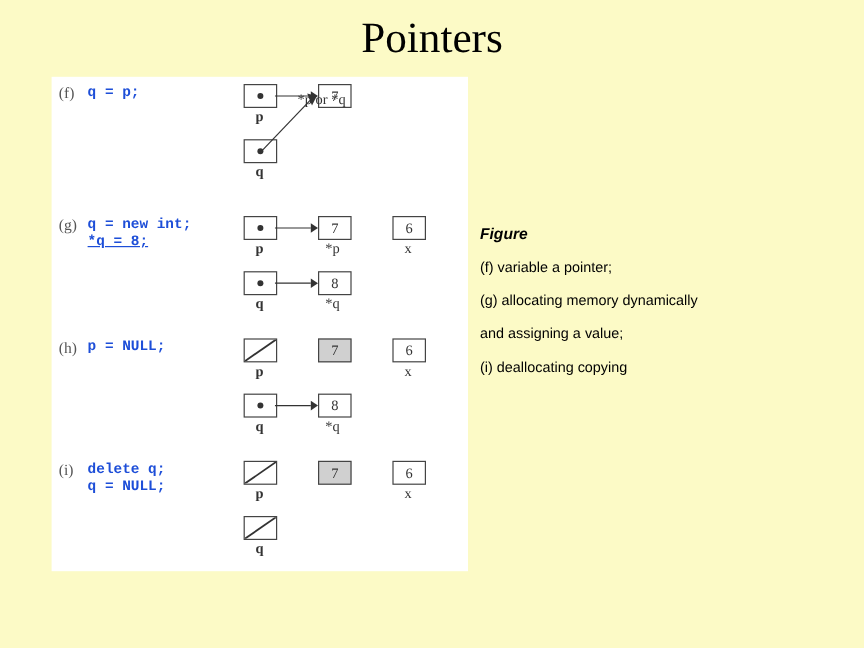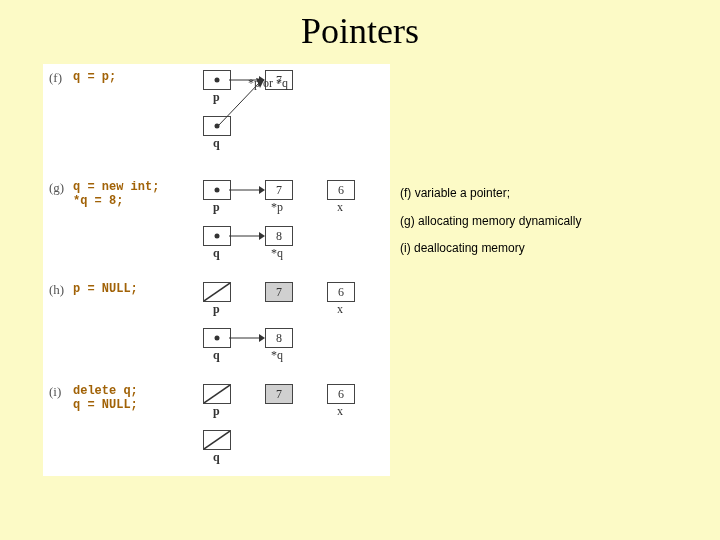--- a/index.html
+++ b/index.html
@@ -30,21 +30,21 @@
   .code-label {
     position: absolute;
     font-family: "Times New Roman", serif;
     font-size: 13px;
     color: #555;
   }
   .code-text {
     font-family: "Courier New", monospace;
     font-size: 12px;
     font-weight: bold;
-    color: #a16207;
+    color: #1d4ed8;
   }
   .box {
     position: absolute;
     width: 26px;
     height: 18px;
     border: 1px solid #444;
     background: #fff;
     font-family: "Times New Roman", serif;
     font-size: 12px;
     text-align: center;
@@ -115,21 +115,21 @@
   <div class="box dot" style="left:160px; top:52px;"></div>
   <div class="var-label" style="left:170px; top:72px;">q</div>
 
   <svg class="arrow" style="left:175px; top:10px;" width="60" height="55">
     <line x1="0" y1="52" x2="42" y2="8" stroke="#333" stroke-width="1"></line>
     <polygon points="38,4 46,6 42,14" fill="#333"></polygon>
   </svg>
 
   <div class="code-label" style="left:6px; top:116px;">(g)</div>
   <div class="code-label code-text" style="left:30px; top:116px;">q = new int;</div>
-  <div class="code-label code-text" style="left:30px; top:130px;">*q = 8;</div>
+  <div class="code-label code-text" style="left:30px; top:130px;text-decoration:underline;">*q = 8;</div>
 
   <div class="box dot" style="left:160px; top:116px;"></div>
   <div class="var-label" style="left:170px; top:136px;">p</div>
   <div class="box" style="left:222px; top:116px;">7</div>
   <div class="var-label" style="left:228px; top:136px; font-weight:normal;">*p</div>
   <svg class="arrow" style="left:186px; top:116px;" width="38" height="20">
     <line x1="0" y1="10" x2="30" y2="10" stroke="#333" stroke-width="1"></line>
     <polygon points="30,6 36,10 30,14" fill="#333"></polygon>
   </svg>
 
@@ -186,16 +186,18 @@
   <div class="box slash" style="left:160px; top:366px;">
     <svg width="26" height="18">
         <line x1="0" y1="18" x2="26" y2="0" stroke="#333" stroke-width="1.5"></line>
       </svg>
   </div>
   <div class="var-label" style="left:170px; top:386px;">q</div>
 
 </div>
 
 <div class="caption-area">
+  <div class="fig-title">Figure</div>
   <div>(f) variable a pointer;</div>
   <div>(g) allocating memory dynamically</div>
-  <div>(i) deallocating memory</div>
+  <div>and assigning a value;</div>
+  <div>(i) deallocating copying</div>
 </div>
 
 </body></html>

